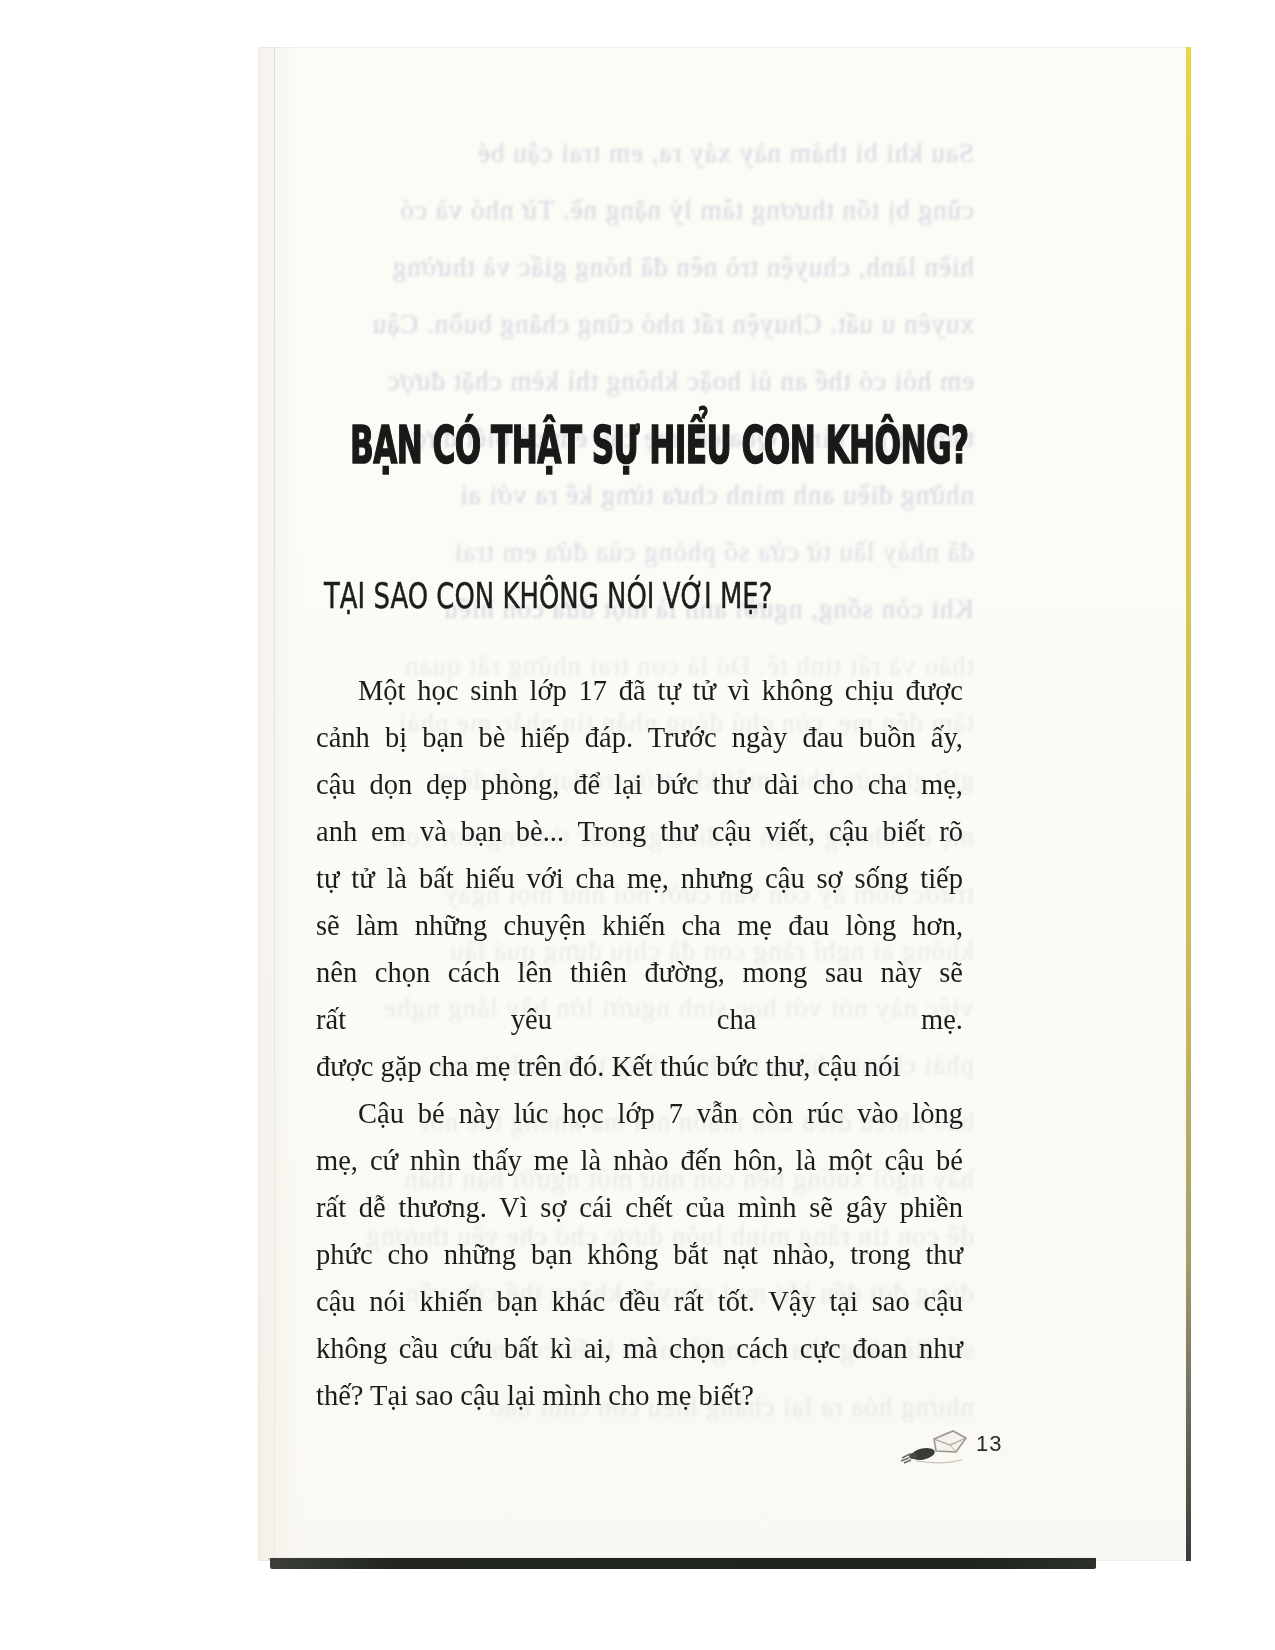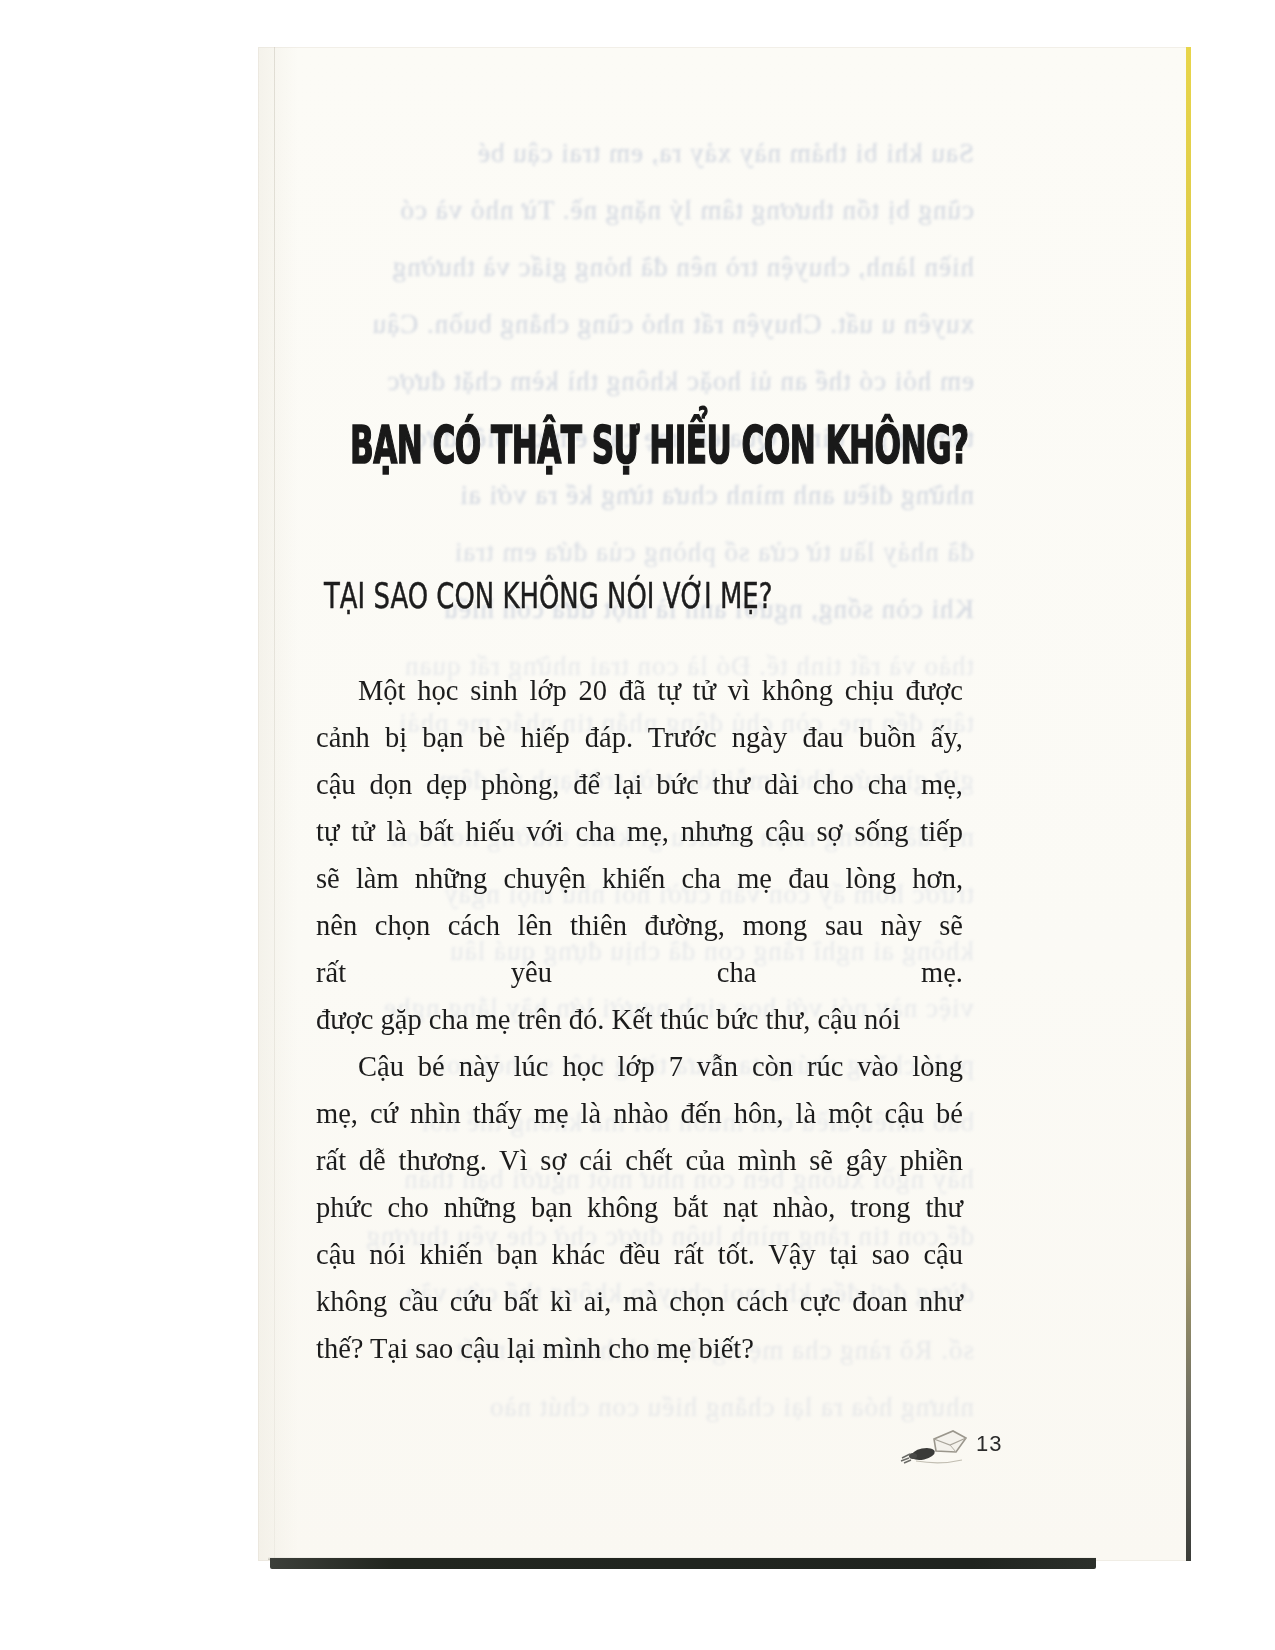--- a/index.html
+++ b/index.html
@@ -159,23 +159,24 @@
       <div class="ghost-line">số. Rõ ràng cha mẹ nghĩ mình hiểu con nhất</div>
       <div class="ghost-line">nhưng hóa ra lại chẳng hiểu con chút nào</div>
     </div>
 
   <h1 class="title">BẠN CÓ THẬT SỰ HIỂU CON KHÔNG?</h1>
 
   <h2 class="subtitle">TẠI SAO CON KHÔNG NÓI VỚI MẸ?</h2>
 
   <div class="bodytext">
     <div class="para">
-        <div class="line">Một học sinh lớp 20 đã tự tử vì không chịu được</div>
+        <div class="line">Một học sinh lớp 17 đã tự tử vì không chịu được</div>
         <div class="line">cảnh bị bạn bè hiếp đáp. Trước ngày đau buồn ấy,</div>
         <div class="line">cậu dọn dẹp phòng, để lại bức thư dài cho cha mẹ,</div>
+        <div class="line">anh em và bạn bè... Trong thư cậu viết, cậu biết rõ</div>
         <div class="line">tự tử là bất hiếu với cha mẹ, nhưng cậu sợ sống tiếp</div>
         <div class="line">sẽ làm những chuyện khiến cha mẹ đau lòng hơn,</div>
         <div class="line">nên chọn cách lên thiên đường, mong sau này sẽ</div>
         <div class="line">rất yêu cha mẹ.</div>
         <div class="line">được gặp cha mẹ trên đó. Kết thúc bức thư, cậu nói</div>
       </div>
     <div class="para">
         <div class="line">Cậu bé này lúc học lớp 7 vẫn còn rúc vào lòng</div>
         <div class="line">mẹ, cứ nhìn thấy mẹ là nhào đến hôn, là một cậu bé</div>
         <div class="line">rất dễ thương. Vì sợ cái chết của mình sẽ gây phiền</div>

